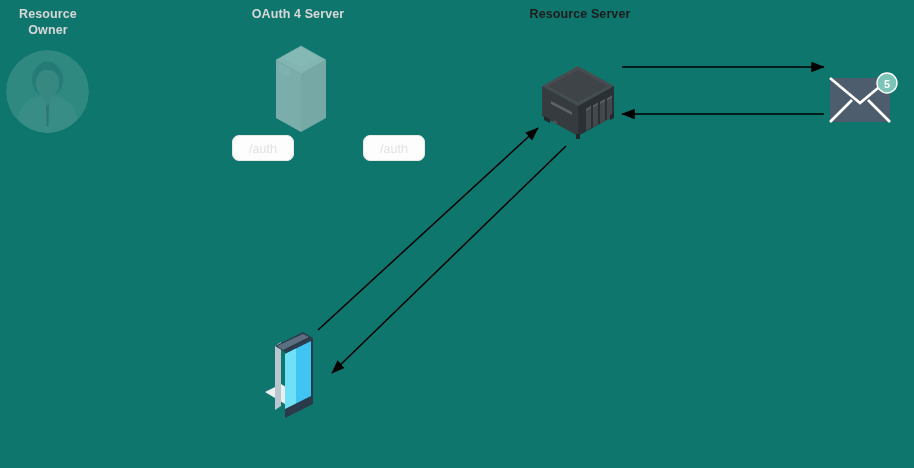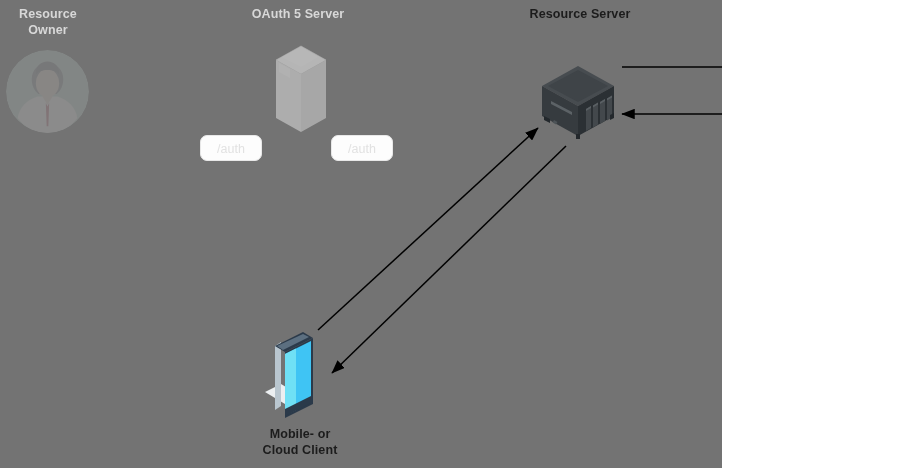--- a/index.html
+++ b/index.html
@@ -5,23 +5,23 @@
   html, body {
     margin: 0;
     padding: 0;
     background: #ffffff;
   }
   body {
     font-family: "Liberation Sans", sans-serif;
   }
   #canvas {
     position: relative;
-    width: 722px;
+    width: 914px;
     height: 468px;
-    background: #737373;
+    background: #0f766e;
     overflow: hidden;
   }
   .node-label {
     position: absolute;
     text-align: center;
     font-weight: bold;
     font-size: 12.5px;
     line-height: 16px;
     color: #1c1c1c;
     white-space: pre-line;
@@ -42,42 +42,41 @@
     position: absolute;
     border: 1px solid #e8e8e8;
     border-radius: 7px;
     background: #fdfdfd;
     color: #e2e2e2;
     font-size: 12.5px;
     line-height: 26px;
     height: 26px;
     text-align: center;
     box-sizing: border-box;
+    margin-left: 32px;
   }
   .avatar-wrap {
     position: absolute;
     border-radius: 50%;
     overflow: hidden;
   }
 </style>
 </head>
 <body>
 
 <div id="canvas">
 
   <div class="node-label faded" style="left:0px; top:6px; width:96px;">Resource
 Owner</div>
 
-  <div class="node-label faded" style="left:218px; top:6px; width:160px;">OAuth 5 Server</div>
+  <div class="node-label faded" style="left:218px; top:6px; width:160px;">OAuth 4 Server</div>
 
   <div class="node-label" style="left:500px; top:6px; width:160px;text-align:center;">Resource Server</div>
 
 
-  <div class="node-label" style="left:240px; top:426px; width:120px;">Mobile- or
-Cloud Client</div>
 
   <div class="avatar-wrap" style="left:6px; top:50px; width:83px; height:83px; opacity:0.17;">
     <svg width="83" height="83" viewBox="0 0 100 100">
       <circle cx="50" cy="50" r="50" fill="#cfe6df"></circle>
       <path d="M50 16 c-11 0 -19 8 -19 19 c0 8 3 14 8 18 l22 0 c5 -4 8 -10 8 -18 c0 -11 -8 -19 -19 -19 z" fill="#9aa0a6"></path>
       <ellipse cx="50" cy="40" rx="14" ry="17" fill="#f2e3da"></ellipse>
       <path d="M36 30 c4 -8 24 -8 28 0 c1 -10 -6 -16 -14 -16 c-8 0 -15 6 -14 16 z" fill="#8d9298"></path>
       <path d="M38 56 c-13 4 -22 13 -24 26 c8 11 21 18 36 18 c15 0 28 -7 36 -18 c-2 -13 -11 -22 -24 -26 z" fill="#ffffff"></path>
       <path d="M44 56 l6 10 l6 -10 l-3 -2 l-6 0 z" fill="#f2e3da"></path>
       <path d="M48 64 l2 4 l2 -4 l-1 28 l-2 0 z" fill="#c9798a"></path>

